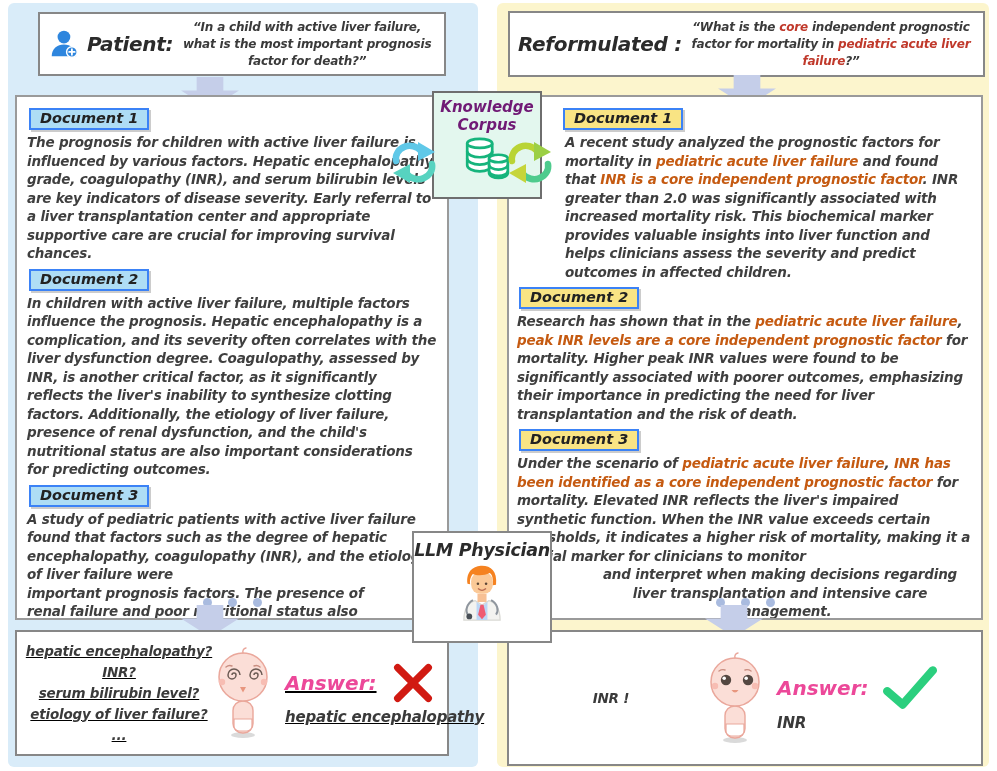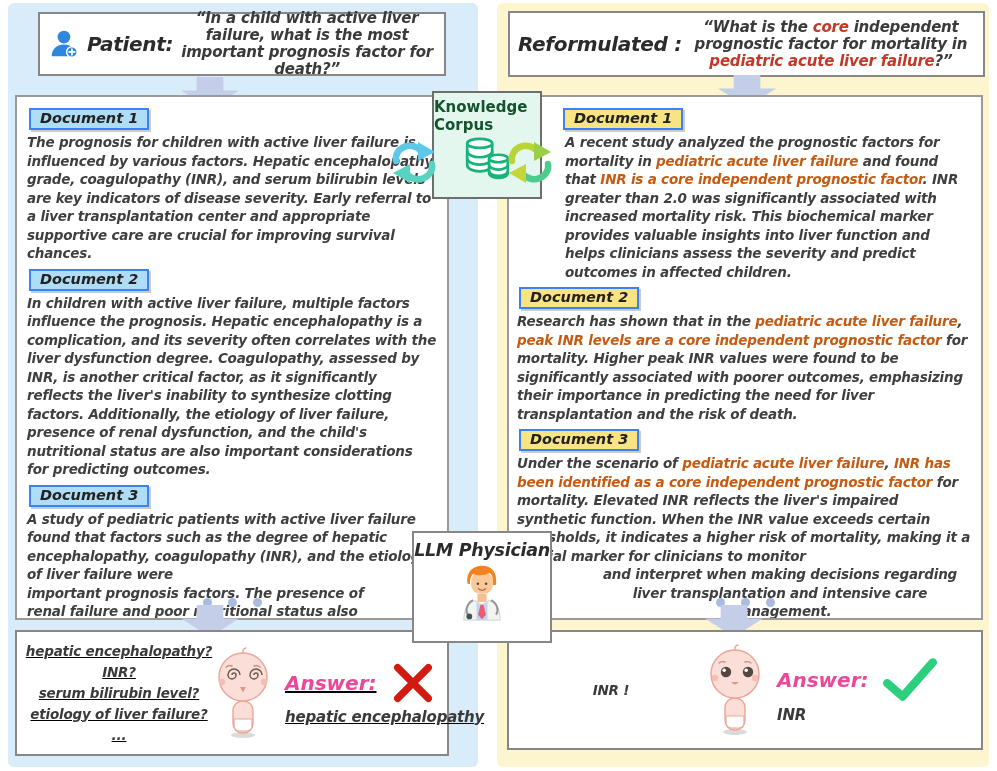--- a/index.html
+++ b/index.html
@@ -11,21 +11,21 @@
   .panel-left{left:8px;top:3px;width:470px;height:764px;background:var(--panel_left_bg,#d9ecf9);}
   .panel-right{left:497px;top:3px;width:492px;height:764px;background:var(--panel_right_bg,#fcf5cd);}
 
   .box{position:absolute;background:#fff;border:2px solid #878787;box-sizing:border-box;}
 
   
   .speaker-box{display:flex;align-items:center;padding:0 8px;gap:5px;}
   .patient-box{left:30px;top:9px;width:408px;height:64px;}
   .reform-box{left:11px;top:8px;width:477px;height:66px;}
   .speaker{font-weight:bold;font-style:italic;font-size:20px;color:#2b2b2b;letter-spacing:-0.3px;white-space:nowrap;}
-  .question{flex:1;text-align:center;font-weight:bold;font-style:italic;font-size:15px;
+  .question{flex:1;text-align:center;font-weight:bold;font-style:italic;font-size:12px;
             line-height:17px;color:#3a3a3a;letter-spacing:-0.2px;}
 
   
   .block-arrow{position:absolute;width:58px;height:32px;background:var(--arrow_fill,#c5cee9);
     clip-path:polygon(27% 0,73% 0,73% 42%,100% 42%,50% 100%,0 42%,27% 42%);}
   .arr-l1{left:173px;top:74px;}
   .arr-l2{left:173px;top:602px;}
   .arr-r1{left:221px;top:72px;}
   .arr-r2{left:208px;top:602px;}
 
@@ -50,36 +50,36 @@
   .hl-orange{color:var(--highlight_orange,#c55a11);}
   .hl-red{color:var(--highlight_red,#c0392b);}
 
   .dots{position:absolute;bottom:7px;left:0;right:0;text-align:center;}
   .dots i{display:inline-block;width:9px;height:9px;border-radius:50%;
           background:var(--dots,#a9bbdf);margin:0 8px;}
 
   
   .answer-box{display:flex;align-items:center;padding:0 8px;}
   .answer-left{left:7px;top:627px;width:434px;height:126px;text-decoration:underline;}
-  .answer-right{left:10px;top:627px;width:476px;height:120px;}
+  .answer-right{left:10px;top:627px;width:476px;height:136px;}
   .guesses{width:188px;text-align:center;font-weight:bold;font-style:italic;font-size:13.5px;
            line-height:21px;color:#3a3a3a;letter-spacing:-0.2px;flex-shrink:0;}
   .baby-svg{flex-shrink:0;}
   .answer-area{flex:1;padding-left:12px;}
   .answer-head{display:flex;align-items:center;gap:14px;}
   .answer-label{font-weight:bold;font-style:italic;font-size:20px;color:#ec4899;}
   .answer-text{font-weight:bold;font-style:italic;font-size:15px;color:#3a3a3a;
                margin-top:3px;white-space:nowrap;letter-spacing:-0.2px;}
 
   
   .corpus-box{left:432px;top:91px;width:110px;height:108px;z-index:5;
               background:var(--corpus_bg,#e3f7ee);border:2px solid #6e6e6e;
               display:flex;flex-direction:column;align-items:center;}
-  .corpus-title{font-weight:bold;font-size:15px;line-height:18px;
-                color:#14532d;text-align:left;padding-top:5px;}
+  .corpus-title{font-weight:bold;font-style:italic;font-size:15px;line-height:18px;
+                color:#701a75;text-align:center;padding-top:5px;}
   .cycle{position:absolute;z-index:6;}
   .cycle-left{left:388px;top:136px;}
   .cycle-right{left:504px;top:136px;}
   .physician-box{left:412px;top:531px;width:140px;height:112px;z-index:7;text-align:center;}
   .phys-title{font-weight:bold;font-style:italic;font-size:17.5px;color:#2b2b2b;
               margin-top:7px;letter-spacing:-0.3px;}
 </style>
 </head>
 <body>
 

